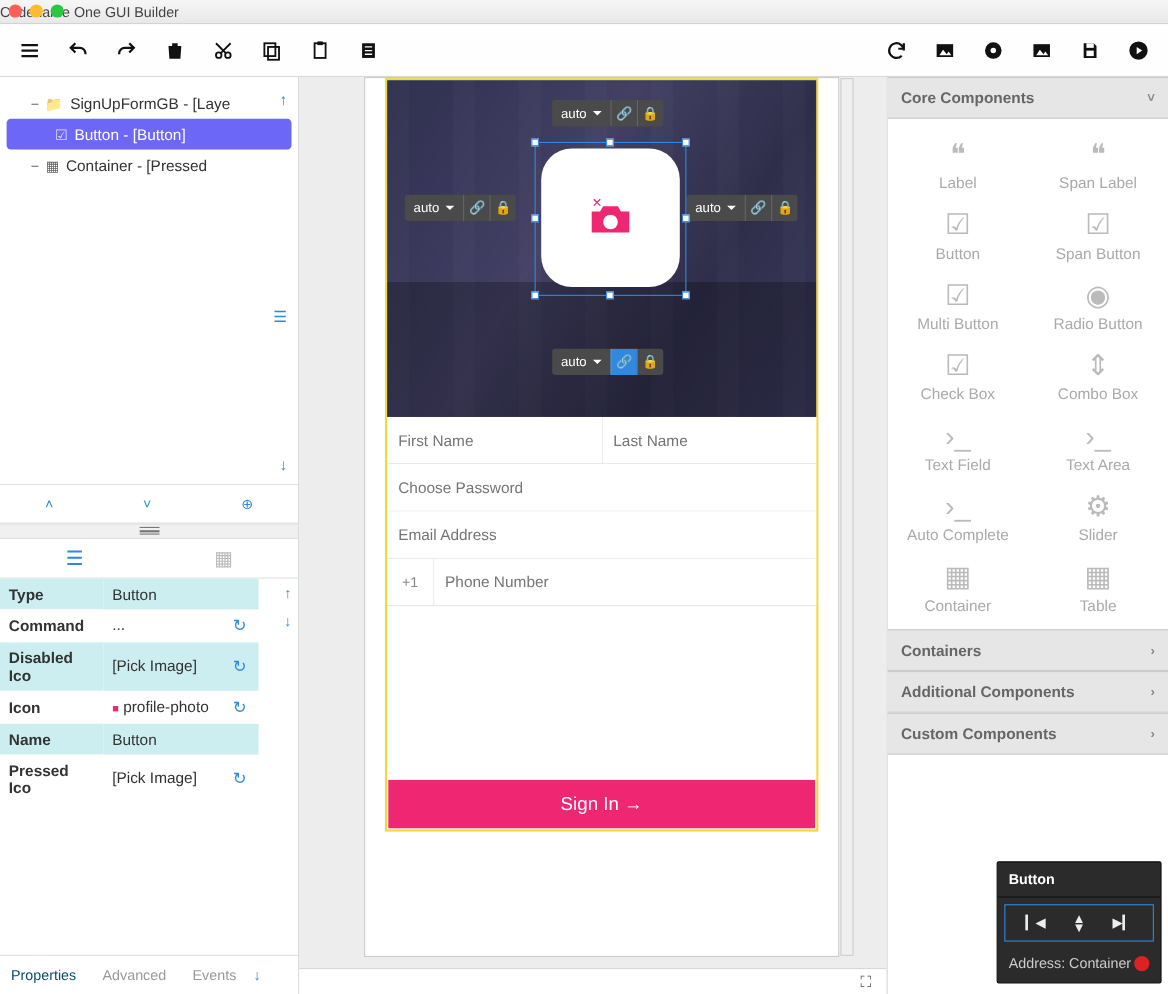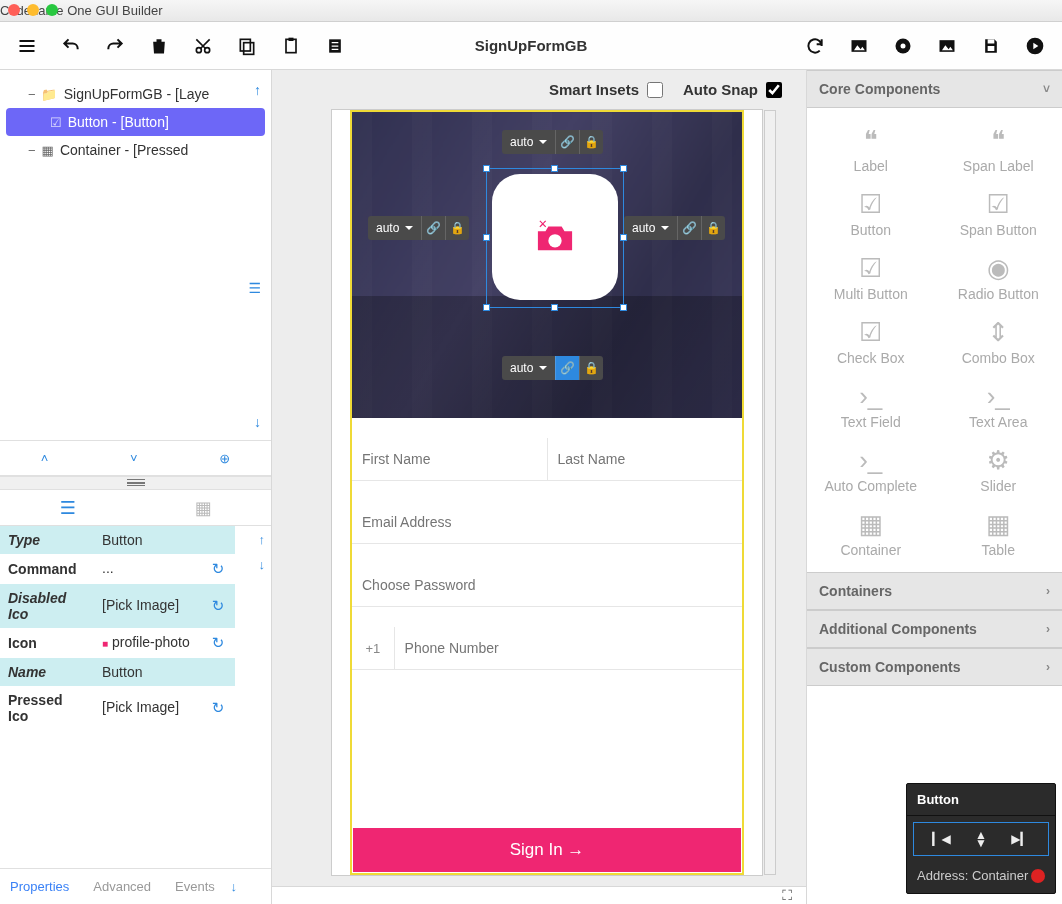--- a/index.html
+++ b/index.html
@@ -45,28 +45,28 @@
 .mid-tools2 { display:flex; align-items:center; height:36px; border-bottom:1px solid #e0e0e0; }
 .mid-tools2 > div { flex:1; display:flex; align-items:center; justify-content:center; color:#2e89df; }
 .mid-tools2 > div:last-child { color:#bbb; }
 
 .props { flex:1; overflow:hidden; position:relative; }
 .props table { width: calc(100% - 36px); border-collapse:collapse; }
 .props td { padding:6px 8px; font-size:14px; }
 .props tr:nth-child(odd) td { background:#cdeef1; }
 .props tr:nth-child(even) td { }
 .props td:first-child { font-weight:700; width:94px; background:#fff !important; }
-.props tr.hl td:first-child { background:#cdeef1 !important;font-style:italic; }
+.props tr.hl td:first-child { background:#cdeef1 !important; }
 .props .refresh { color:#2e89df; font-size:15px; display:inline-block; width:18px; text-align:center; float:right; }
 .props input { border:1px solid #aaa; width:42px; padding:2px; font-size:13px; }
 .props-sidearrows { position:absolute; right:6px; top:6px; color:#2e89df; display:flex; flex-direction:column; gap:10px; }
 
 .bottom-tabs { height:36px; display:flex; align-items:center; padding:0 10px; font-size:13px; color:#999; border-top:1px solid #e0e0e0; position:relative; }
 .bottom-tabs span { margin-right:24px; cursor:pointer; }
-.bottom-tabs span.active { color:#3b82f6; }
+.bottom-tabs span.active { color:#0c4a6e; }
 .bottom-tabs .dn { position:absolute; right:10px; color:#2e89df; }
 
 
 .canvas-bar { display:flex; justify-content:flex-end; align-items:center; height:58px; padding:0 24px; font-weight:700; font-size:15px; }
 .canvas-bar label { display:flex; align-items:center; margin-left:20px; }
 .canvas-bar input[type=checkbox]{ width:16px; height:16px; margin-left:8px; accent-color:#000; }
 
 .device-wrap { flex:1; display:flex; justify-content:center;padding-left:16px; }
 .device { width:432px; background:#fff; position:relative; border:1px solid #ccc; }
 .device-scroll { position:absolute; top:0; right:-14px; width:12px; height:100%; background:#f0f0f0; border:1px solid #ccc; }
@@ -89,21 +89,21 @@
 .inset-chip .drop { padding:4px 8px; display:flex; align-items:center; gap:4px; }
 .inset-chip .drop::after { content:""; border:4px solid transparent; border-top-color:#fff; margin-top:3px; margin-left:2px;}
 .inset-chip .ic { width:24px; height:24px; display:flex; align-items:center; justify-content:center; border-left:1px solid rgba(255,255,255,.15);}
 .inset-chip .ic.blue { background:#2e89df; }
 .chip-top { left:150px; top:18px; }
 .chip-left { left:16px; top:104px; }
 .chip-right { left:272px; top:104px; }
 .chip-bottom { left:150px; top:244px; }
 
 .form-fields { background:#fff; }
-.ff-row { display:flex; border-bottom:1px solid #e6e6e6;margin-top:20px; }
+.ff-row { display:flex; border-bottom:1px solid #e6e6e6; }
 .ff-row input { border:0; padding:13px 10px; font-size:14px; width:100%; outline:none; color:#888; }
 .ff-row .half { flex:1; }
 .ff-row .half:first-child { border-right:1px solid #e6e6e6; }
 .ff-row .prefix { width:48px; border-right:1px solid #e6e6e6; display:flex; align-items:center; justify-content:center; color:#888; }
 .ff-blank { height:158px; }
 .signin { height:44px; background:#ef2672; color:#fff; display:flex; align-items:center; justify-content:center; margin:0 1px 1px; font-size:17px; }
 
 .canvas-bottombar { height:24px; border-top:1px solid #d8d8d8; margin-top:10px; background:#fff; display:flex; align-items:center; justify-content:flex-end; padding:0 14px; }
 .fullscreen-icon { font-size:14px; color:#555; }
 
@@ -176,21 +176,20 @@
         <rect x="6" y="4" width="12" height="16" fill="none" stroke="#111" stroke-width="2"></rect>
         <rect x="9" y="2" width="6" height="4" fill="#111"></rect>
       </svg>
   </div>
   <div class="tbtn">
     <svg viewBox="0 0 24 24">
         <rect x="5" y="4" width="14" height="16" fill="#111"></rect>
         <path d="M8 8h8M8 12h8M8 16h8" stroke="#fff" stroke-width="1.5"></path>
       </svg>
   </div>
-  <div class="toolbar-title">SignUpFormGB</div>
   <div class="toolbar-right">
     <div class="tbtn">
       <svg viewBox="0 0 24 24">
           <path d="M20 12a8 8 0 10-2.3 5.6M20 4v6h-6" fill="none" stroke="#111" stroke-width="2.4"></path>
         </svg>
     </div>
     <div class="tbtn">
       <svg viewBox="0 0 24 24">
           <rect x="3" y="5" width="18" height="14" fill="#111"></rect>
           <polygon points="6,17 10,11 14,16 16,13 19,17" fill="#fff"></polygon>
@@ -303,30 +302,20 @@
 
     <div class="bottom-tabs">
       <span class="active">Properties</span>
       <span>Advanced</span>
       <span>Events</span>
       <span class="dn">↓</span>
     </div>
   </div>
 
   <div class="center">
-    <div class="canvas-bar">
-      <label>
-          <span>Smart Insets</span>
-          <input type="checkbox" style="">
-        </label>
-      <label>
-          <span>Auto Snap</span>
-          <input type="checkbox" checked="" style="">
-        </label>
-    </div>
     <div class="device-wrap">
       <div class="device">
         <div class="device-scroll"></div>
         <div class="device-inner">
           <div class="hero">
             <div class="bg"></div>
               <div class="buildings"></div>
 
             <div class="inset-chip chip-top">
               <div class="drop">auto</div>
@@ -367,24 +356,24 @@
                 <div class="sel-handle h8"></div>
             </div>
           </div>
 
           <div class="form-fields">
             <div class="ff-row">
               <div class="half"><input placeholder="First Name" style=""></div>
               <div class="half"><input placeholder="Last Name" style=""></div>
             </div>
             <div class="ff-row">
-                <input placeholder="Email Address" style="">
+                <input placeholder="Choose Password" style="">
               </div>
             <div class="ff-row">
-                <input placeholder="Choose Password" style="">
+                <input placeholder="Email Address" style="">
               </div>
             <div class="ff-row">
               <div class="prefix">+1</div>
               <input placeholder="Phone Number" style="">
             </div>
             <div class="ff-blank"></div>
             <div class="signin">
               <span>Sign In</span>&nbsp;<span>→</span>
             </div>
           </div>

